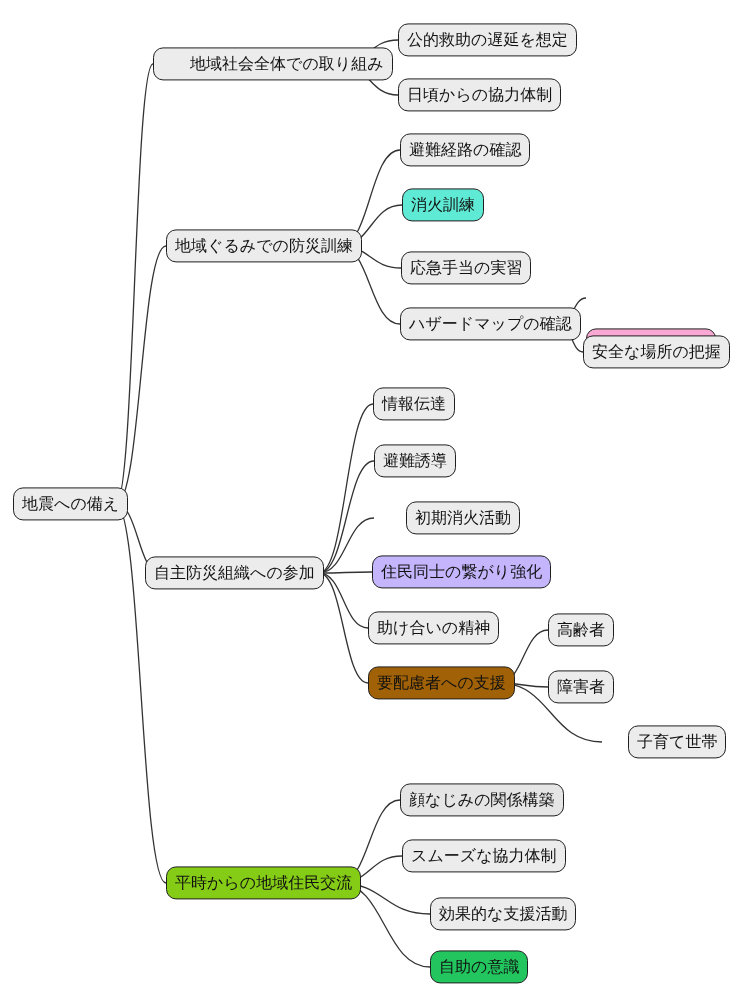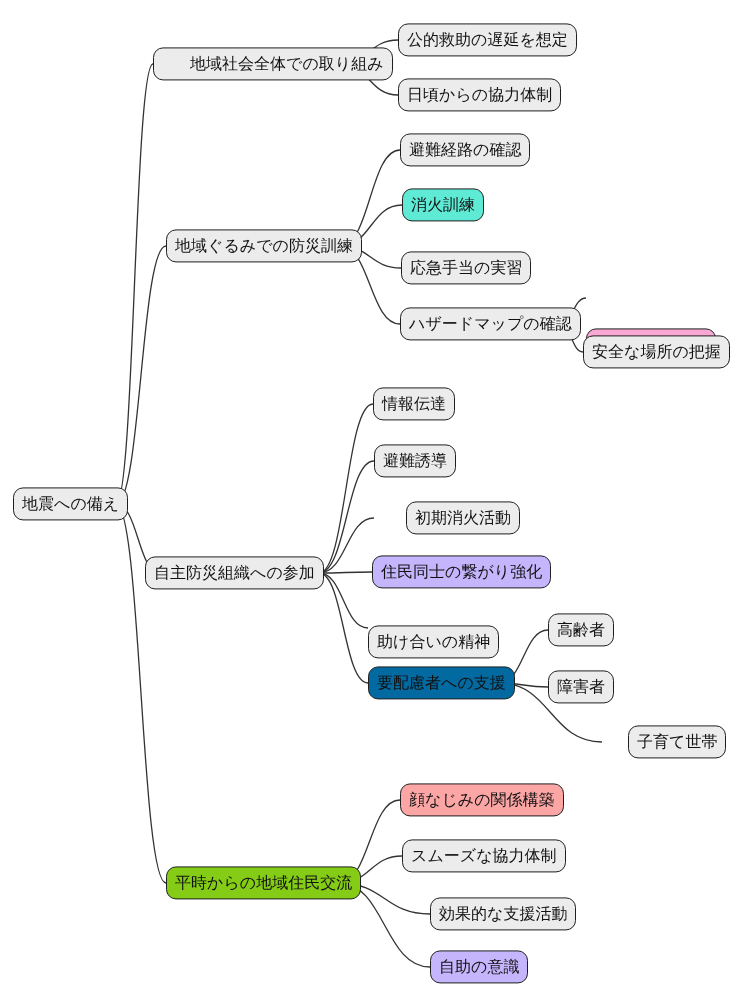--- a/index.html
+++ b/index.html
@@ -78,24 +78,24 @@
       <div class="node" style="left: 402px; top: 205px; background: #5eead4; border-color: rgb(31, 31, 31);">消火訓練</div>
       <div class="node" style="left: 401px; top: 268px; background: rgb(236, 236, 236); border-color: rgb(31, 31, 31);">応急手当の実習</div>
       <div class="node" style="left: 400px; top: 324px; background: rgb(236, 236, 236); border-color: rgb(31, 31, 31);">ハザードマップの確認</div>
       <div class="node" style="left: 586px; top: 298px; background: #f9a8d4; border-color: rgb(31, 31, 31); margin-top: 47px;">危険箇所の把握</div>
       <div class="node" style="left: 583px; top: 352px; background: rgb(236, 236, 236); border-color: rgb(31, 31, 31);">安全な場所の把握</div>
       <div class="node" style="left: 145px; top: 573px; background: rgb(236, 236, 236); border-color: rgb(31, 31, 31);">自主防災組織への参加</div>
       <div class="node" style="left: 373px; top: 404px; background: rgb(236, 236, 236); border-color: rgb(31, 31, 31);">情報伝達</div>
       <div class="node" style="left: 374px; top: 461px; background: rgb(236, 236, 236); border-color: rgb(31, 31, 31);">避難誘導</div>
       <div class="node" style="left: 374px; top: 518px; background: rgb(236, 236, 236); border-color: rgb(31, 31, 31); margin-left: 32px;">初期消火活動</div>
       <div class="node" style="left: 372px; top: 572px; background: #c4b5fd; border-color: rgb(31, 31, 31);">住民同士の繋がり強化</div>
-      <div class="node" style="left: 368px; top: 628px; background: rgb(236, 236, 236); border-color: rgb(31, 31, 31); margin-top: 14px;">助け合いの精神</div>
-      <div class="node" style="left: 368px; top: 683px; background: #0369a1; border-color: rgb(31, 31, 31);">要配慮者への支援</div>
+      <div class="node" style="left: 368px; top: 628px; background: rgb(236, 236, 236); border-color: rgb(31, 31, 31);">助け合いの精神</div>
+      <div class="node" style="left: 368px; top: 683px; background: #a16207; border-color: rgb(31, 31, 31);">要配慮者への支援</div>
       <div class="node" style="left: 548px; top: 630px; background: rgb(236, 236, 236); border-color: rgb(31, 31, 31);">高齢者</div>
       <div class="node" style="left: 548px; top: 687px; background: rgb(236, 236, 236); border-color: rgb(31, 31, 31);">障害者</div>
       <div class="node" style="left: 628px; top: 742px; background: rgb(236, 236, 236); border-color: rgb(31, 31, 31);">子育て世帯</div>
       <div class="node" style="left: 166px; top: 883px; background: #84cc16; border-color: rgb(31, 31, 31);">平時からの地域住民交流</div>
-      <div class="node" style="left: 400px; top: 800px; background: #fca5a5; border-color: rgb(31, 31, 31);">顔なじみの関係構築</div>
+      <div class="node" style="left: 400px; top: 800px; background: #e5e5e5; border-color: rgb(31, 31, 31);">顔なじみの関係構築</div>
       <div class="node" style="left: 402px; top: 856px; background: rgb(236, 236, 236); border-color: rgb(31, 31, 31);">スムーズな協力体制</div>
       <div class="node" style="left: 430px; top: 914px; background: rgb(236, 236, 236); border-color: rgb(31, 31, 31);">効果的な支援活動</div>
-      <div class="node" style="left: 430px; top: 967px; background: #c4b5fd; border-color: rgb(31, 31, 31);">自助の意識</div>
+      <div class="node" style="left: 430px; top: 967px; background: #22c55e; border-color: rgb(31, 31, 31);">自助の意識</div>
     </div>
 </div>
 
 </body></html>

